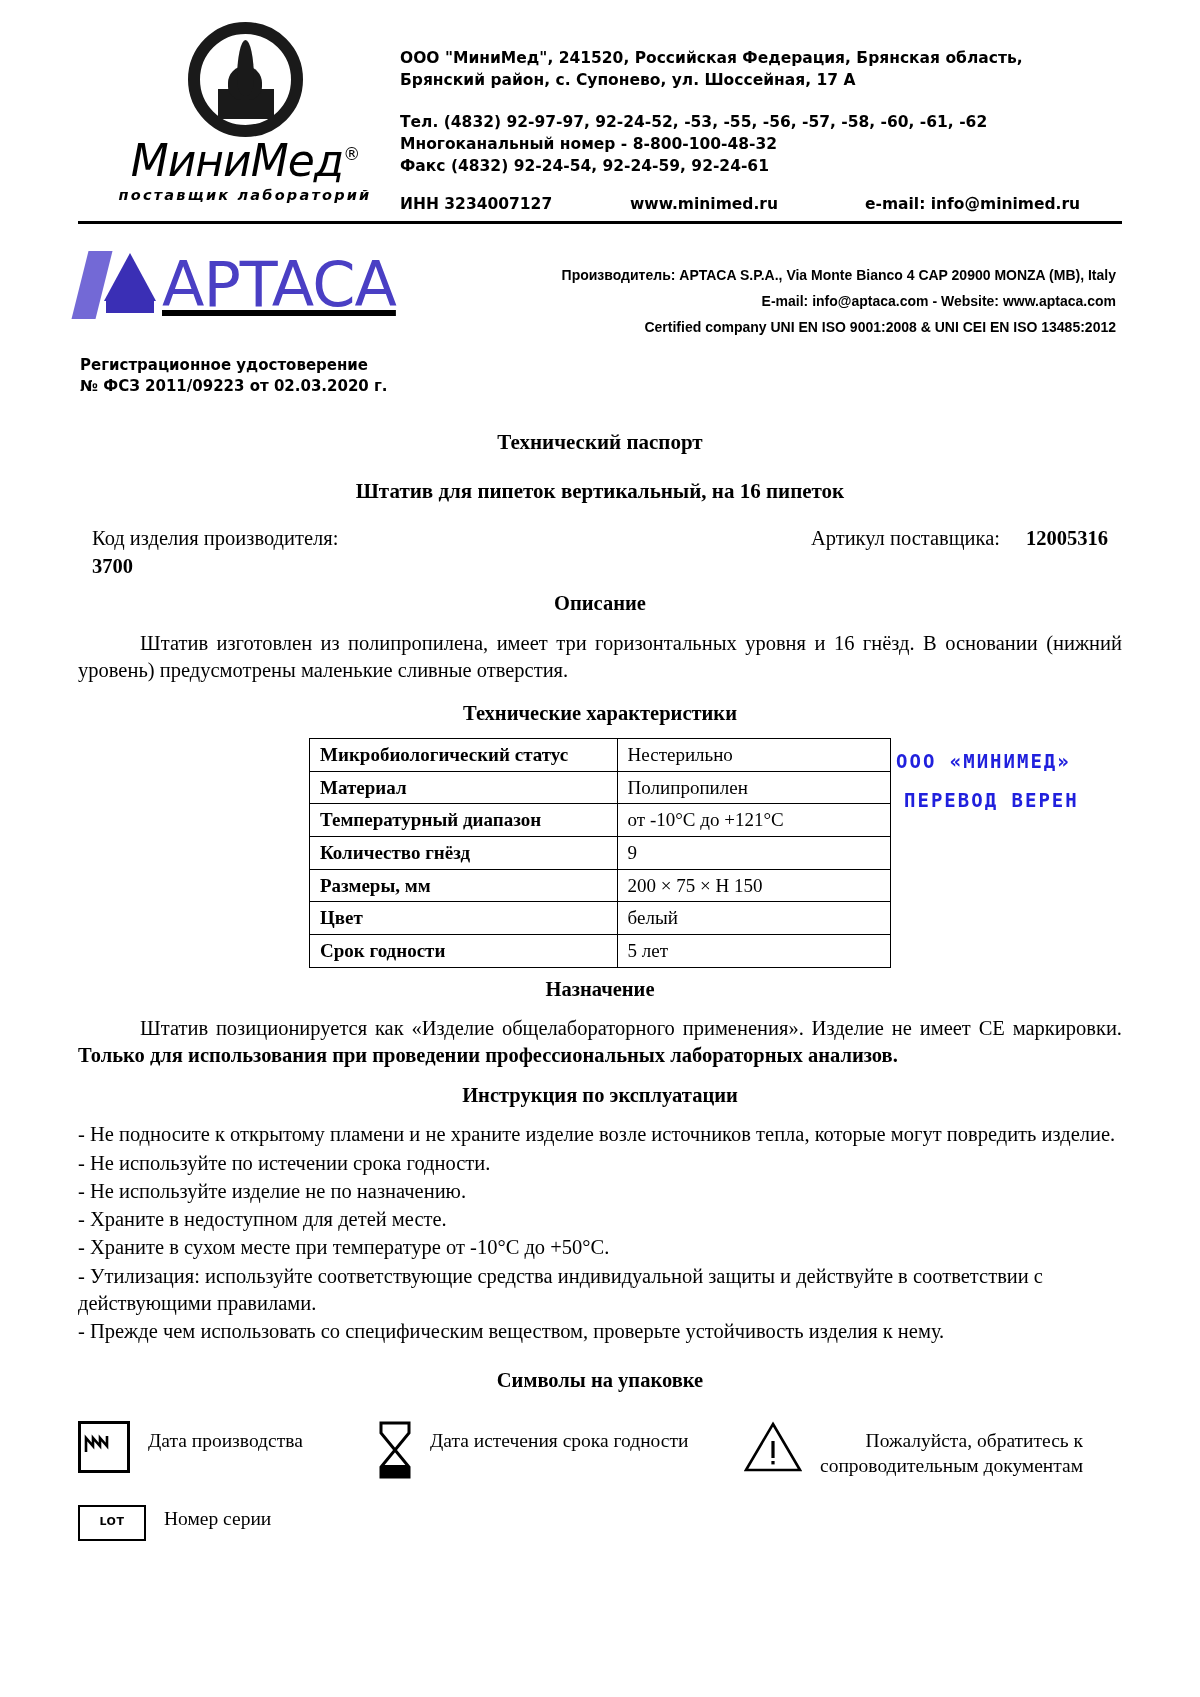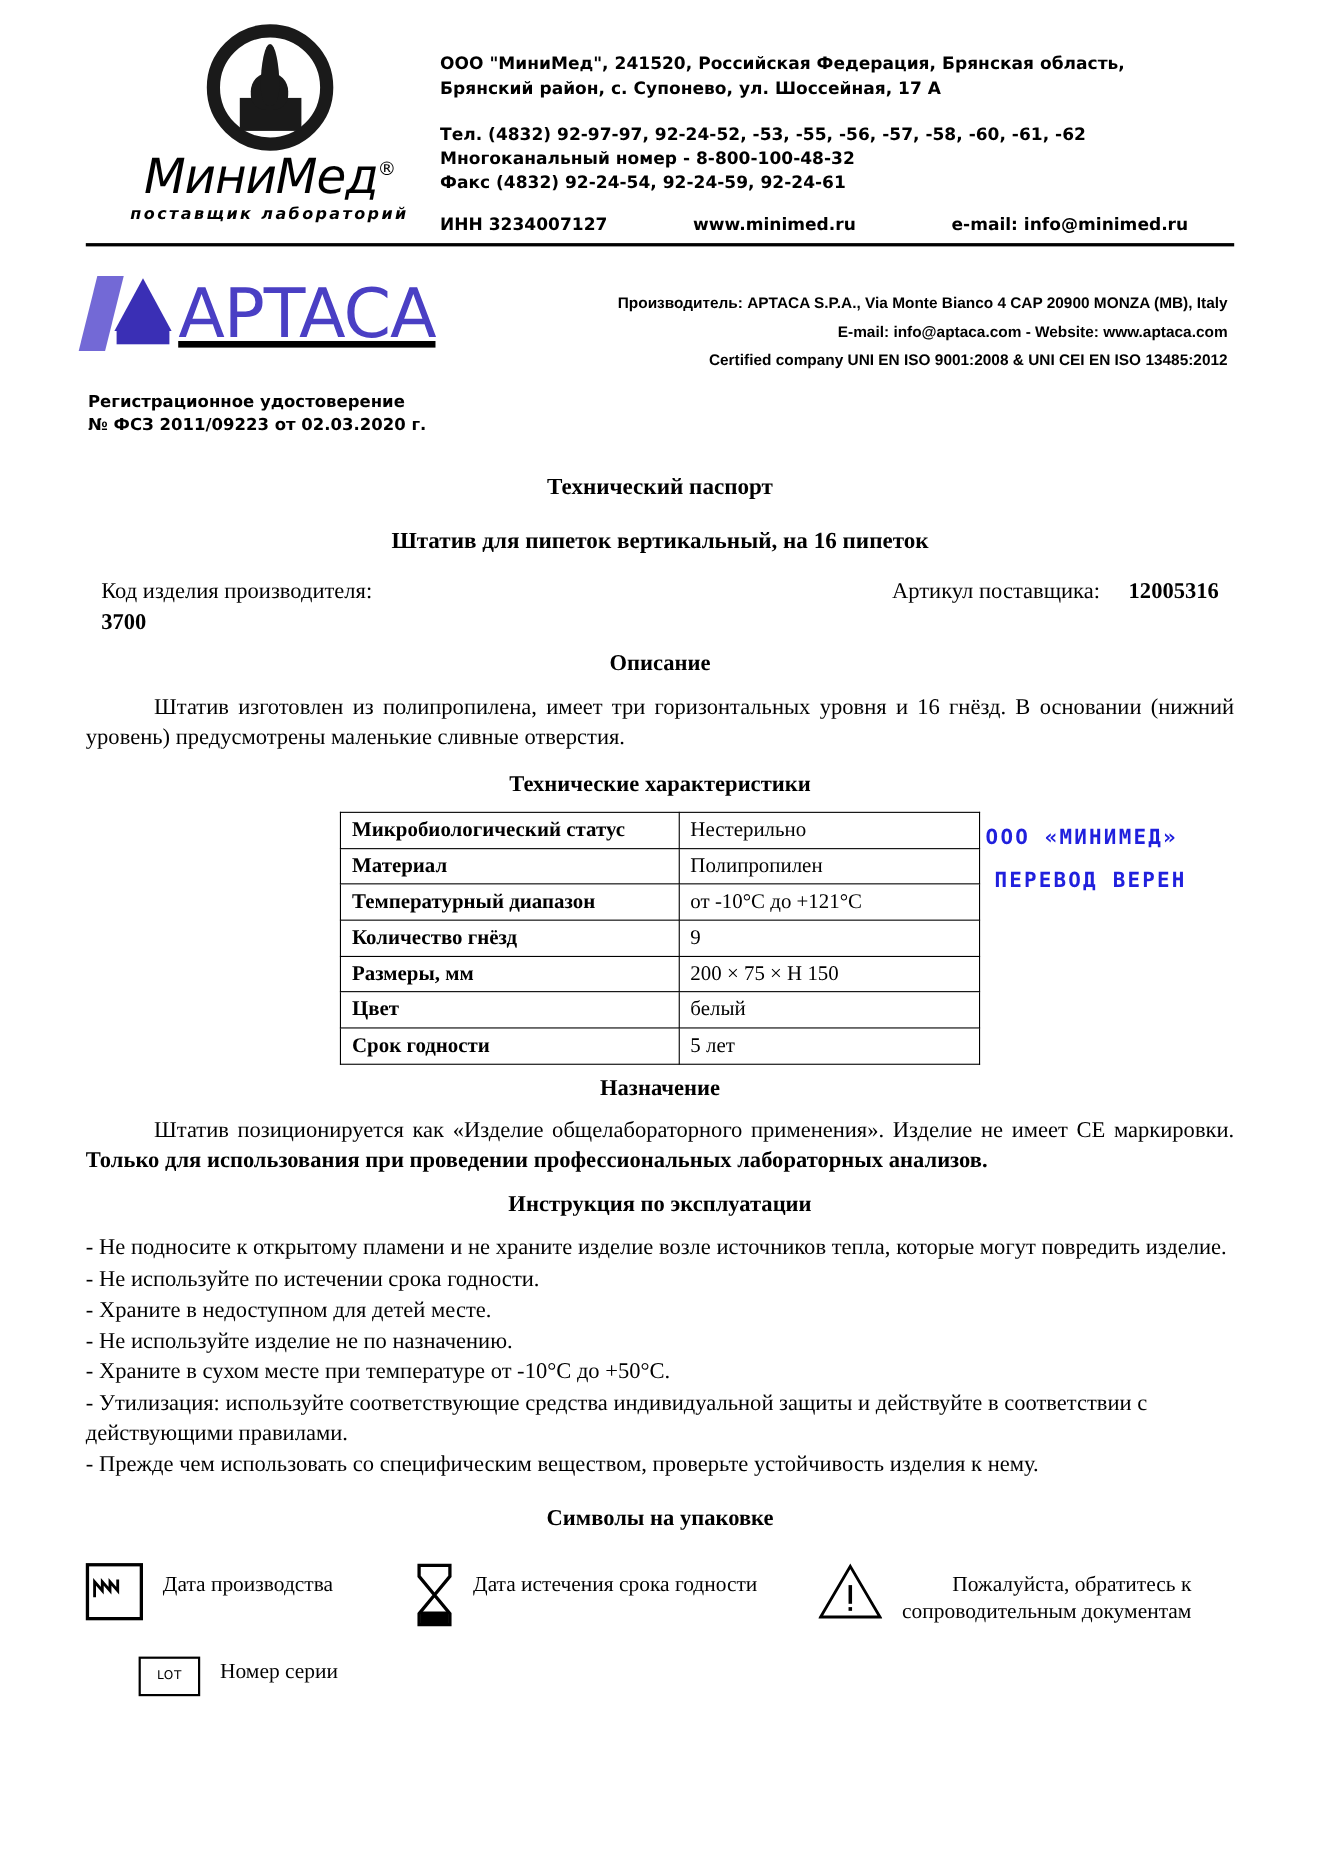--- a/index.html
+++ b/index.html
@@ -311,31 +311,30 @@
   }
   .ic-hourglass {
     width: 34px; height: 58px;
     position: relative;
   }
   .ic-tri {
     width: 58px; height: 52px;
     position: relative;
   }
   .ic-lot {
-    width: 56px; height: 36px;
+    width: 68px; height: 36px;
     border: 2.5px solid #000;
     box-sizing: border-box;
     display: flex;
     align-items: center;
     justify-content: center;
     font-family: "DejaVu Sans", sans-serif;
     font-size: 11px;
-    font-weight: normal;
+    font-weight: bold;
     letter-spacing: .5px;
-    margin-left: 48px;
   }
 </style>
 </head>
 <body>
 
 <div class="page">
 
   <div class="hdr1">
     <div class="logo-minimed">
       <div class="mm-mark">
@@ -449,22 +448,22 @@
       </div>
     </div>
 
     <div class="sec-head" style="margin-top:8px">Назначение</div>
     <div class="para"><span>Штатив позиционируется как «Изделие общелабораторного применения». Изделие не имеет CE маркировки. </span><span class="bold">Только для использования при проведении профессиональных лабораторных анализов.</span></div>
 
     <div class="sec-head" style="margin-top:12px">Инструкция по эксплуатации</div>
     <div class="list">
         <div class="li">- Не подносите к открытому пламени и не храните изделие возле источников тепла, которые могут повредить изделие.</div>
         <div class="li">- Не используйте по истечении срока годности.</div>
+        <div class="li">- Не используйте изделие не по назначению.</div>
         <div class="li">- Храните в недоступном для детей месте.</div>
-        <div class="li">- Не используйте изделие не по назначению.</div>
         <div class="li">- Храните в сухом месте при температуре от -10°C до +50°C.</div>
         <div class="li">- Утилизация: используйте соответствующие средства индивидуальной защиты и действуйте в соответствии с действующими правилами.</div>
         <div class="li">- Прежде чем использовать со специфическим веществом, проверьте устойчивость изделия к нему.</div>
       </div>
 
     <div class="sec-head" style="margin-top:22px">Символы на упаковке</div>
 
     <div class="symbols">
       <div class="sym-row">
         <div class="sym-cell" style="flex:0 0 300px">

